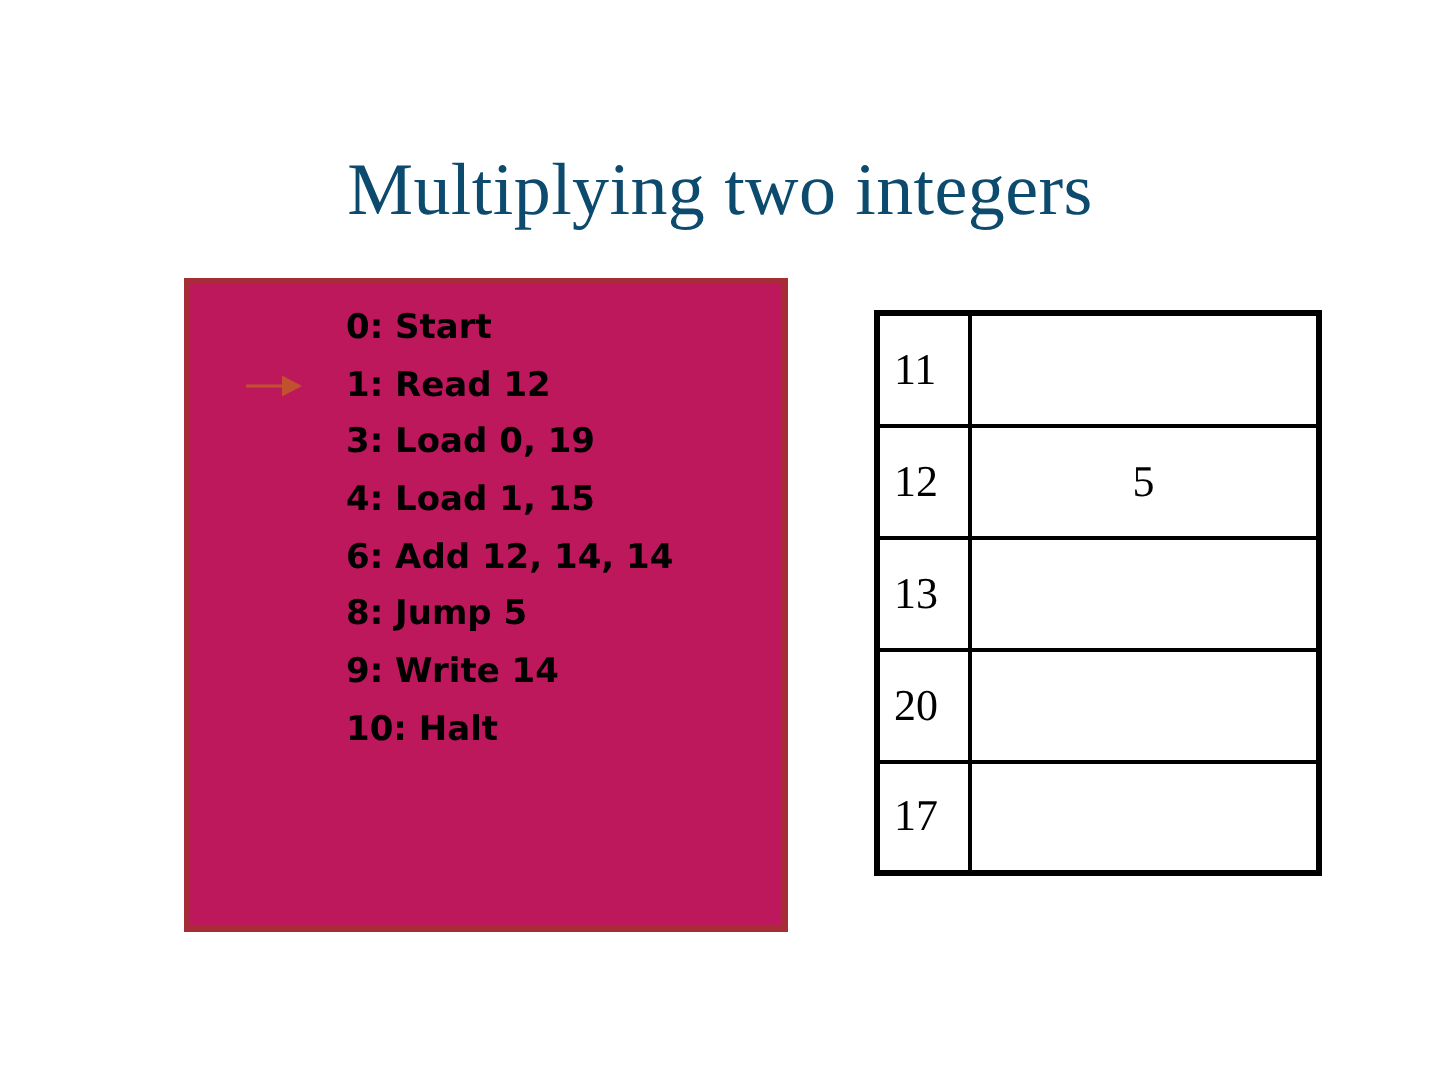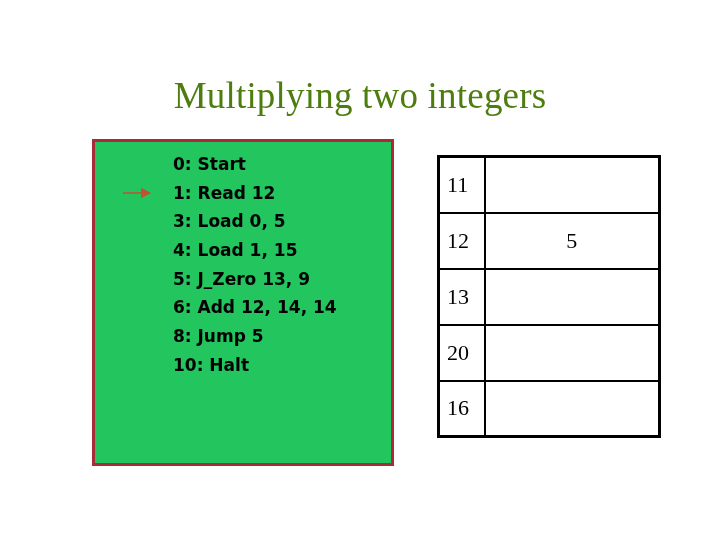--- a/index.html
+++ b/index.html
@@ -25,34 +25,34 @@
   
   #slide-title {
     position: absolute;
     left: 0;
     top: 74px;
     width: 720px;
     text-align: center;
     font-family: "Liberation Serif", serif;
     font-size: 37px;
     font-weight: normal;
-    color: #4d7c0f;
+    color: #0c4a6e;
     letter-spacing: 0.2px;
     line-height: 44px;
     white-space: nowrap;
   }
 
   
   #program-panel {
     position: absolute;
     left: 92px;
     top: 139px;
     width: 302px;
     height: 327px;
-    background: #22c55e;
+    background: #be185d;
     border: 3px solid #a62c35;
     box-sizing: border-box;
   }
 
   #program-list {
     position: absolute;
     left: 78px;
     top: 8px;
     margin: 0;
     padding: 0;
@@ -130,25 +130,25 @@
 
     <span id="ip-arrow">
       <svg width="30" height="14" viewBox="0 0 30 14" xmlns="http://www.w3.org/2000/svg">
         <path d="M0 6.2 h18 v-4.4 l10 5.2 -10 5.2 v-4.4 h-18 z" fill="#c2522f"></path>
       </svg>
     </span>
 
     <ul id="program-list">
       <li class="program-line">0: Start</li>
       <li class="program-line">1: Read 12</li>
-      <li class="program-line">3: Load 0, 5</li>
+      <li class="program-line">3: Load 0, 19</li>
       <li class="program-line">4: Load 1, 15</li>
-      <li class="program-line">5: J_Zero 13, 9</li>
       <li class="program-line">6: Add 12, 14, 14</li>
       <li class="program-line">8: Jump 5</li>
+      <li class="program-line">9: Write 14</li>
       <li class="program-line">10: Halt</li>
     </ul>
 
   </div>
 
   <table id="memory-table">
     <tbody>
       <tr>
         <td class="addr-cell">11</td>
         <td class="value-cell"></td>
@@ -159,19 +159,19 @@
       </tr>
       <tr>
         <td class="addr-cell">13</td>
         <td class="value-cell"></td>
       </tr>
       <tr>
         <td class="addr-cell">20</td>
         <td class="value-cell"></td>
       </tr>
       <tr>
-        <td class="addr-cell">16</td>
+        <td class="addr-cell">17</td>
         <td class="value-cell"></td>
       </tr>
     </tbody>
   </table>
 
 </div>
 
 </body></html>

